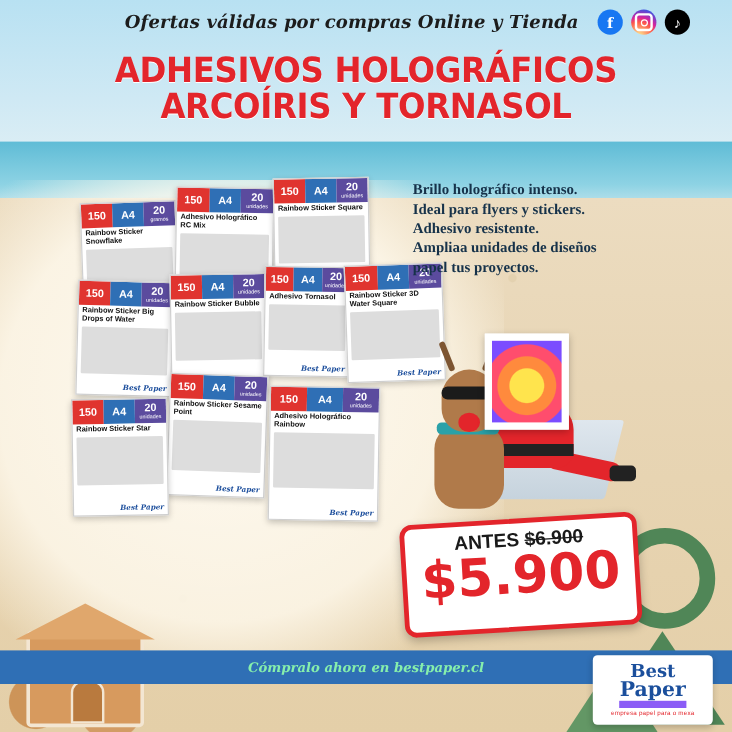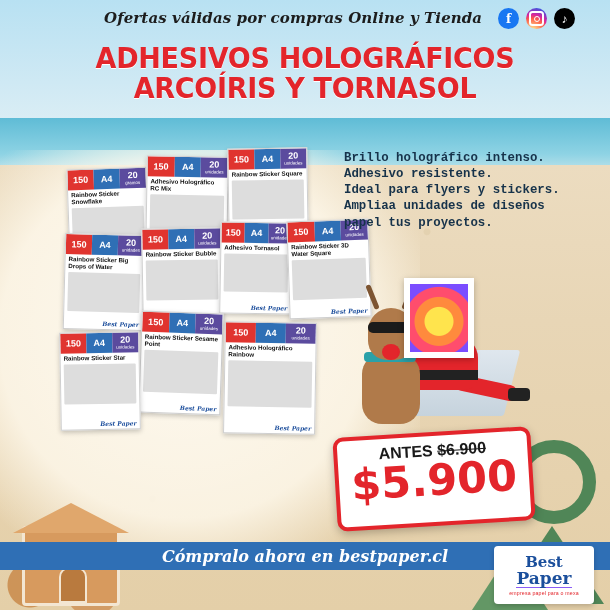--- a/index.html
+++ b/index.html
@@ -92,45 +92,45 @@
   .a4{background:radial-gradient(circle at 30% 30%,#bfe9ff 0 6px,#fff 7px),radial-gradient(circle at 70% 65%,#bfe9ff 0 8px,#fff 9px),#eef8ff;}
   .a5{background:linear-gradient(160deg,#ffe08a,#ff8fb1,#9ad7ff);}
   .a6{background:linear-gradient(#fdfdfd,#e8f3ff);}
   .a7{background:repeating-linear-gradient(90deg,#d9ecff 0 4px,#fff 4px 8px);}
   .a8{background:linear-gradient(120deg,#ffd9a0,#ffb3c9,#a6e2ff,#caa8ff);}
   .a9{background:radial-gradient(circle at 50% 50%,#ffd76a 0 10px,#7fd6e8 11px 18px,#ff9ecf 19px);}
   .a11{background:conic-gradient(#ff5f6d,#ffc371,#47e3a0,#4aa8ff,#b06ab3,#ff5f6d);}
 
   
   .bullets{position:absolute;left:344px;top:150px;width:250px;
-    font-family:Liberation Mono, monospace;font-weight:bold;font-size:12.4px;
+    font-family:Liberation Serif, serif;font-weight:bold;font-size:12.4px;
     line-height:1.30;color:#16324a;}
   .bullets div{white-space:nowrap;}
 
   
   .pricebox{position:absolute;left:335px;top:432px;width:190px;height:86px;
     background:#fff;border:4px solid #e3252b;border-radius:10px;
     box-shadow:0 3px 8px rgba(0,0,0,.25);transform:rotate(-3.5deg);}
   .antes{position:absolute;left:0;top:6px;width:100%;text-align:center;
     font-weight:bold;font-size:16px;color:#1a1a1a;}
   .antes s{color:#1a1a1a;}
   .now{position:absolute;left:0;top:23px;width:100%;text-align:center;
     font-family:"DejaVu Sans",sans-serif;font-weight:bold;font-size:43px;color:#e3252b;line-height:1;}
 
   
   .bottombar{position:absolute;left:0;bottom:40px;width:610px;height:28px;
     background:#2f6fb5;display:flex;align-items:center;justify-content:center;}
-  .bottombar span{color:#ffffff;font-size:16px;font-weight:bold;font-style:italic;
+  .bottombar span{color:#86efac;font-size:11px;font-weight:bold;font-style:italic;
     font-family:"DejaVu Serif",serif;}
   .brand{position:absolute;right:16px;bottom:6px;width:100px;height:58px;
     background:#fff;border-radius:4px;box-shadow:0 2px 5px rgba(0,0,0,.2);
     display:flex;flex-direction:column;align-items:center;justify-content:center;}
   .brand .b1{font-family:"DejaVu Serif",serif;font-size:15px;font-weight:bold;color:#1b4f9c;line-height:1;}
   .brand .b2{font-family:"DejaVu Serif",serif;font-size:17px;font-weight:bold;color:#1b4f9c;
-    line-height:1;border-bottom:1px solid #8b5cf6;}
+    line-height:1;border-bottom:6px solid #8b5cf6;}
   .brand .b3{font-size:5.2px;color:#e3252b;margin-top:2px;letter-spacing:.2px;}
 
   
   .santa{position:absolute;right:82px;top:276px;width:170px;height:170px;}
   .chair{position:absolute;left:34px;top:74px;width:120px;height:66px;
     background:linear-gradient(#dfe7ee,#c6d3dd);transform:skewX(-14deg);border-radius:3px;}
   .santa-body{position:absolute;left:44px;top:60px;width:76px;height:54px;background:#e3252b;border-radius:22px 22px 14px 14px;}
   .santa-belt{position:absolute;left:44px;top:94px;width:76px;height:10px;background:#222;}
   .santa-head{position:absolute;left:62px;top:34px;width:36px;height:34px;background:#f6d3b4;border-radius:50%;}
   .santa-beard{position:absolute;left:60px;top:52px;width:40px;height:26px;background:#fff;border-radius:0 0 20px 20px;}
@@ -367,22 +367,22 @@
       </div>
       <div class="name">Adhesivo Holográfico Rainbow</div>
       <div class="art a11"></div>
       <div class="logo">Best Paper</div>
     </div>
 
   </div>
 
   <div class="bullets">
     <div>Brillo holográfico intenso.</div>
+    <div>Ideal para flyers y stickers.</div>
     <div>Adhesivo resistente.</div>
-    <div>Ideal para flyers y stickers.</div>
     <div>Ampliaa unidades de diseños</div>
     <div>papel tus proyectos.</div>
   </div>
 
   <div class="santa">
     <div class="chair"></div>
     <div class="santa-leg"></div>
     <div class="santa-boot"></div>
     <div class="santa-body"></div>
     <div class="santa-belt"></div>

